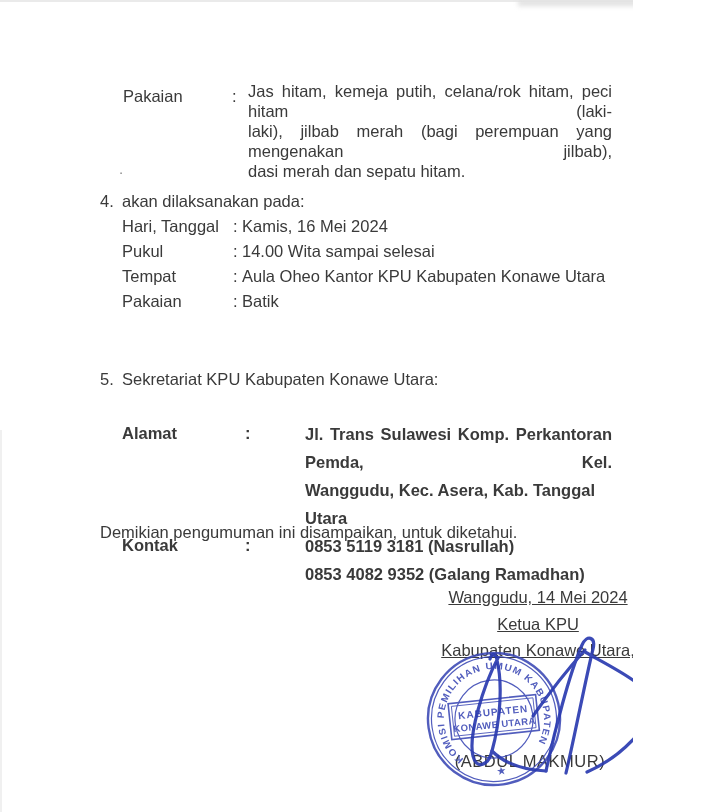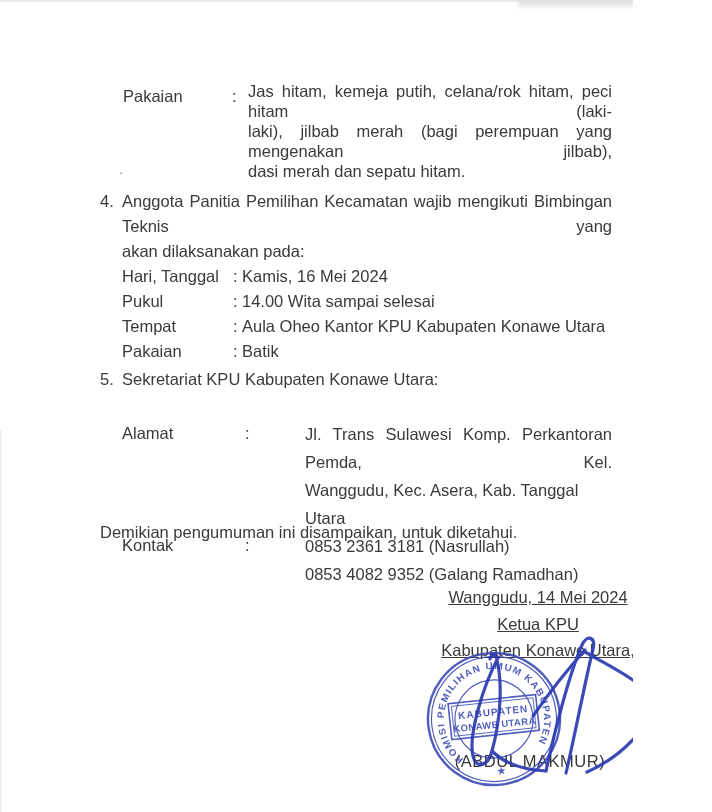--- a/index.html
+++ b/index.html
@@ -38,21 +38,21 @@
   #item5{top:363px;line-height:33px;}
   .num{line-height:inherit;}
 
   
   .d4{display:grid;grid-template-columns:111px 9px 370px;line-height:25px;}
   
   .details5{
     position:absolute;left:122px;top:420px;width:490px;
     line-height:26px;
   }
-  .d5{display:grid;grid-template-columns:123px 16px 351px;}
+  .d5{display:grid;grid-template-columns:123px 16px 351px;font-weight:bold;}
   .d5 .val div{line-height:28px;margin-left:44px;}
 
   .closing{position:absolute;left:100px;top:520px;line-height:25px;}
 
   
   .signoff{
     position:absolute;left:418px;top:584px;width:240px;
     text-align:center;line-height:26.7px;text-decoration:underline;
   }
 
@@ -81,21 +81,20 @@
       <div class="jst">laki), jilbab merah (bagi perempuan yang mengenakan jilbab),</div>
       <div>dasi merah dan sepatu hitam.</div>
     </div>
   </div>
 
   <div class="stray-dot">.</div>
 
   <div class="numbered" id="item4">
     <div class="num">4.</div>
     <div>
-      <div class="jst">Anggota Panitia Pemilihan Kecamatan wajib mengikuti Bimbingan Teknis yang</div>
       <div>akan dilaksanakan pada:</div>
       <div class="d4">
         <span>Hari, Tanggal</span>
         <span>:</span>
         <span>Kamis, 16 Mei 2024</span>
       </div>
       <div class="d4">
         <span>Pukul</span>
         <span>:</span>
         <span>14.00 Wita sampai selesai</span>
@@ -126,21 +125,21 @@
       <span>:</span>
       <span class="val">
         <div class="jst">Jl. Trans Sulawesi Komp. Perkantoran Pemda, Kel.</div>
         <div>Wanggudu, Kec. Asera, Kab. Tanggal Utara</div>
       </span>
     </div>
     <div class="d5">
       <span>Kontak</span>
       <span>:</span>
       <span class="val">
-        <div>0853 2361 3181 (Nasrullah)</div>
+        <div>0853 5119 3181 (Nasrullah)</div>
         <div>0853 4082 9352 (Galang Ramadhan)</div>
       </span>
     </div>
   </div>
 
   <div class="closing">Demikian pengumuman ini disampaikan, untuk diketahui.</div>
 
   <div class="signoff">
     <div>Wanggudu, 14 Mei 2024</div>
     <div>Ketua KPU</div>

